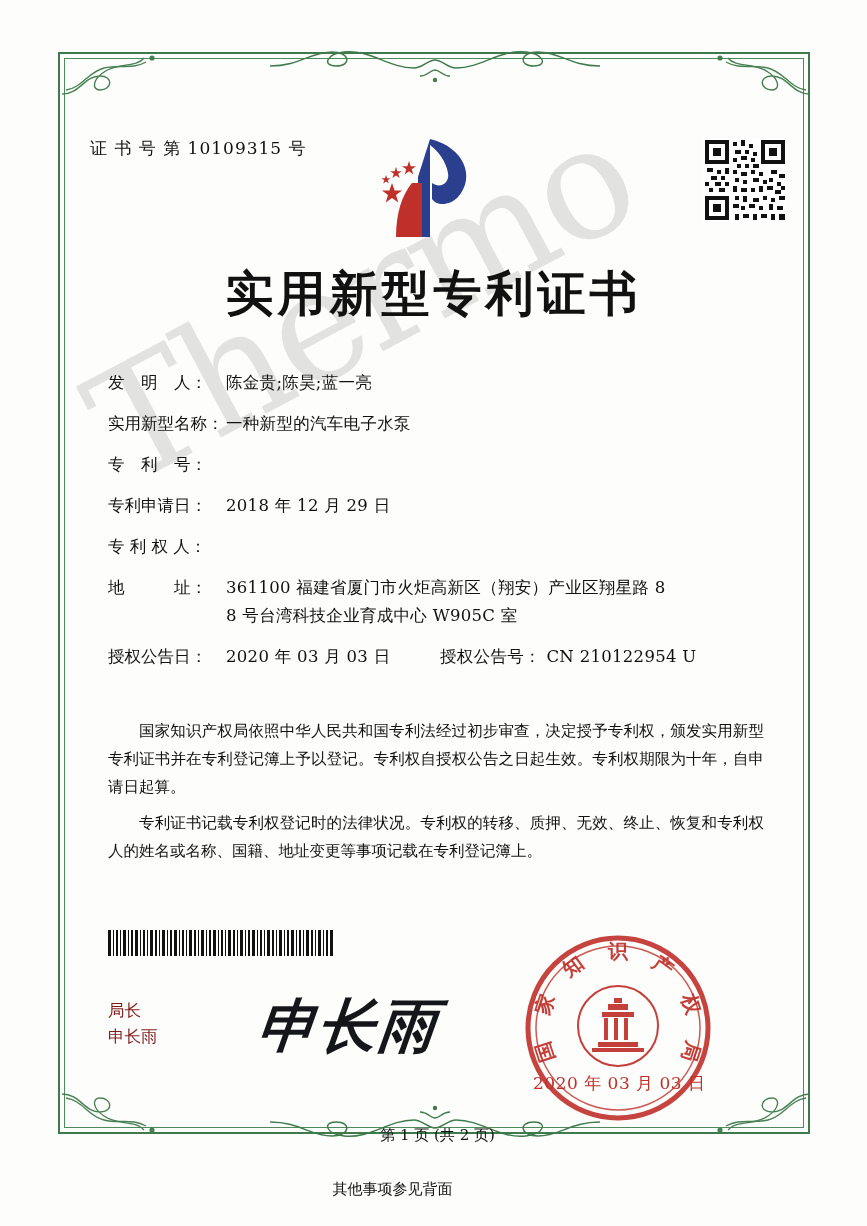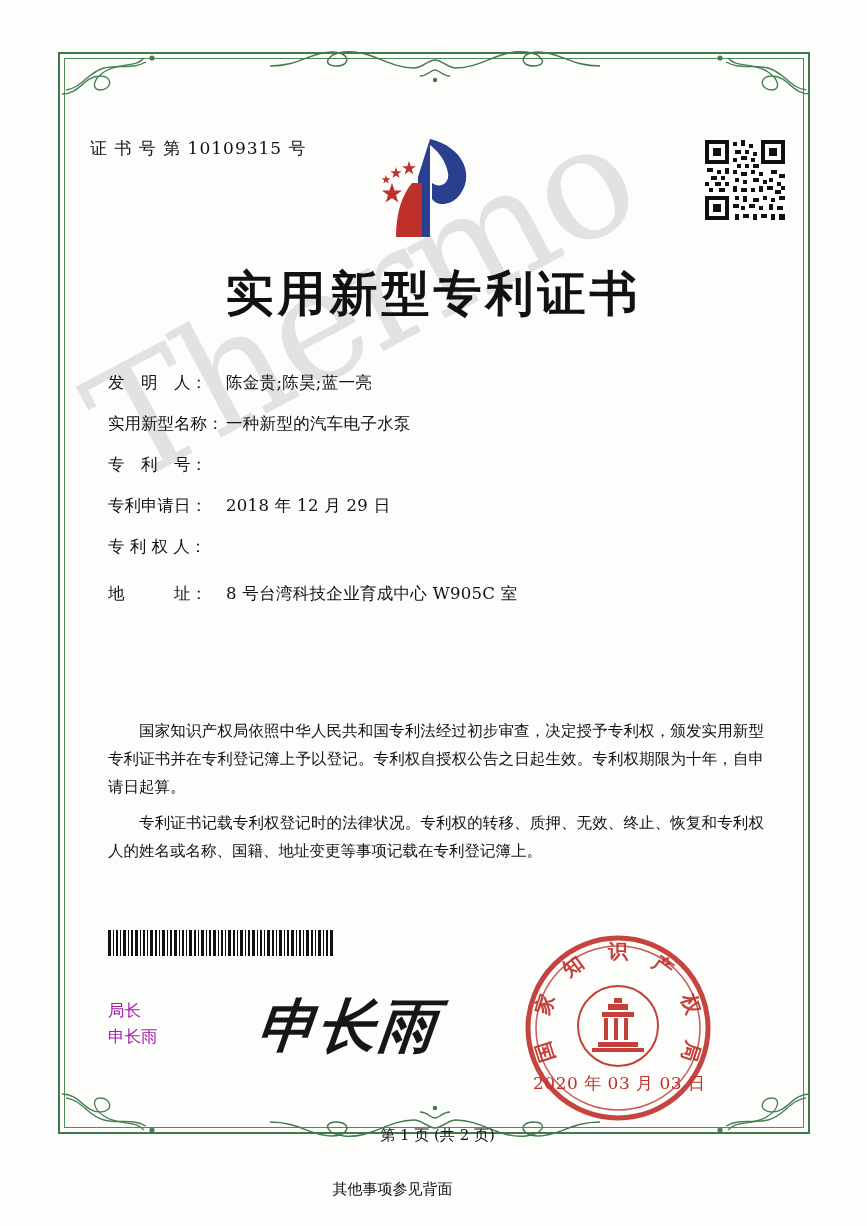--- a/index.html
+++ b/index.html
@@ -159,21 +159,21 @@
   }
   .barcode svg { width:100%; height:100%; display:block; }
 
   
   .sig-label {
     position: absolute;
     left: 108px; top: 998px;
     font-family: "DejaVu Serif", "Liberation Serif", serif;
     font-size: 16.5px;
     line-height: 26px;
-    color: #a21caf;
+    color: #7f1d1d;
   }
   .sig-hand {
     position: absolute;
     left: 258px; top: 988px;
     font-family: "DejaVu Serif", "Liberation Serif", serif;
     font-size: 58px;
     font-weight: bold;
     font-style: italic;
     color: #15161a;
     letter-spacing: 2px;
@@ -356,24 +356,33 @@
       <span class="val">2018 年 12 月 29 日</span>
     </div>
 
     <div class="row">
       <span class="lbl">专 利 权 人：</span>
     </div>
 
     <div class="row">
       <span class="lbl">地　　　址：</span>
       <span class="val">
+        <span>361100 福建省厦门市火炬高新区（翔安）产业区翔星路 8</span>
         <span class="sub">8 号台湾科技企业育成中心 W905C 室</span>
       </span>
     </div>
 
+    <div class="row two">
+      <span class="lbl">授权公告日：</span>
+      <span class="val">
+        <span>2020 年 03 月 03 日</span>
+        <span class="val2">授权公告号：</span>
+        <span>CN 210122954 U</span>
+      </span>
+    </div>
 
   </div>
 
   <div class="paras">
     <p>国家知识产权局依照中华人民共和国专利法经过初步审查，决定授予专利权，颁发实用新型专利证书并在专利登记簿上予以登记。专利权自授权公告之日起生效。专利权期限为十年，自申请日起算。</p>
     <p>专利证书记载专利权登记时的法律状况。专利权的转移、质押、无效、终止、恢复和专利权人的姓名或名称、国籍、地址变更等事项记载在专利登记簿上。</p>
   </div>
 
   <div class="barcode">
     <svg viewBox="0 0 228 26" shape-rendering="crispEdges">

